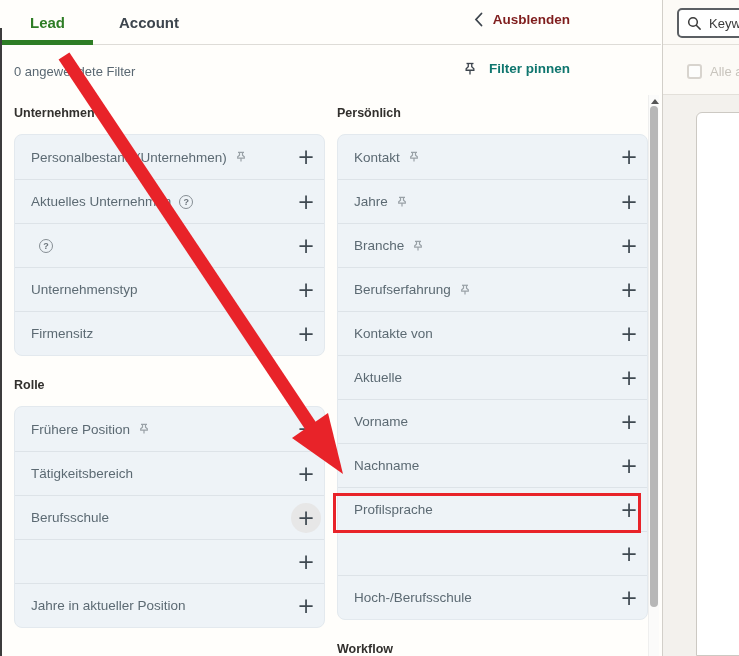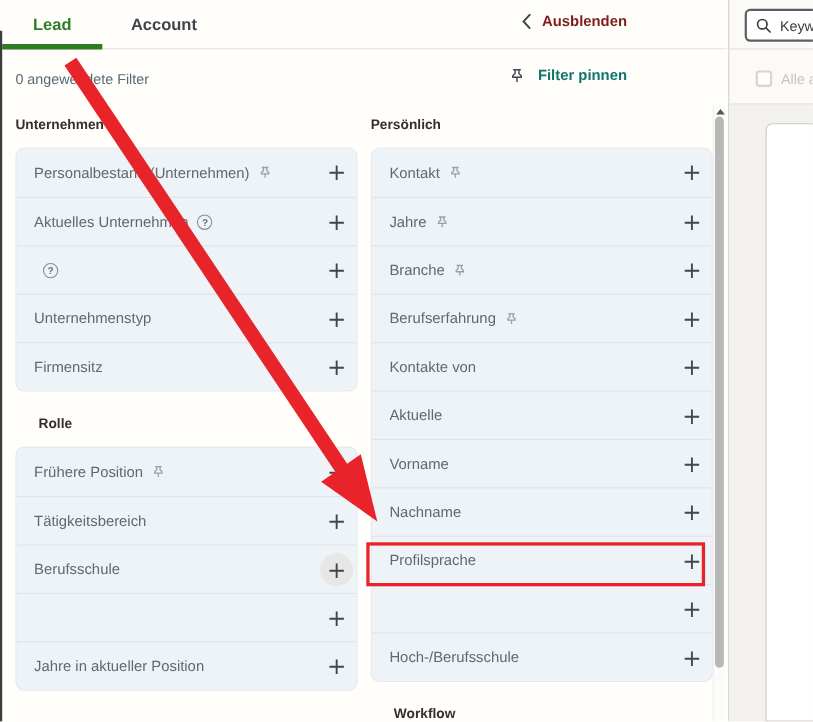--- a/index.html
+++ b/index.html
@@ -25,21 +25,21 @@
   .applied-filters { position:absolute; left:14px; top:19px; font-size:13px; color:#5a6872; }
   .pin-filters { position:absolute; right:91px; top:16px; display:flex; align-items:flex-end; gap:12px;
                  font-size:13.5px; font-weight:bold; color:#0f766e; cursor:pointer; }
 
   
   .col { position:absolute; top:104px; width:311px; }
   .col-0 { left:14px; } .col-1 { left:337px; }
   .section-header { font-size:12.5px; font-weight:bold; color:#32302d; height:18px; line-height:18px; }
   .section-header + .group { margin-top:12px; }
   .group { background:#eef3f7; border:1px solid #e3e9ee; border-radius:8px; margin-bottom:20px; overflow:hidden; }
-  .group ~ .section-header { margin-top:4px;margin-left:21px; }
+  .group ~ .section-header { margin-top:4px; }
   .item { position:relative; height:44px; display:flex; align-items:center; padding:0 44px 0 16px; cursor:pointer; }
   .item + .item { border-top:1px solid #dde3e8; }
   .item-label { font-size:13.5px; color:#5c6a73; white-space:nowrap; }
   .icon-gap { margin-left:8px; display:inline-flex; align-items:center; }
   .help-icon { width:14px; height:14px; border:1.4px solid #868e94; border-radius:50%; color:#6b747b;
                font-size:9px; font-weight:bold; display:inline-flex; align-items:center; justify-content:center; }
   .plus-btn { position:absolute; right:3px; top:7px; width:30px; height:30px; border:none; background:transparent;
               border-radius:50%; font-family:"DejaVu Sans", sans-serif; font-size:21px; font-weight:400;
               color:#3f4951; line-height:28px; text-align:center; cursor:pointer; }
   .plus-circle { background:#e7e7e7; }

